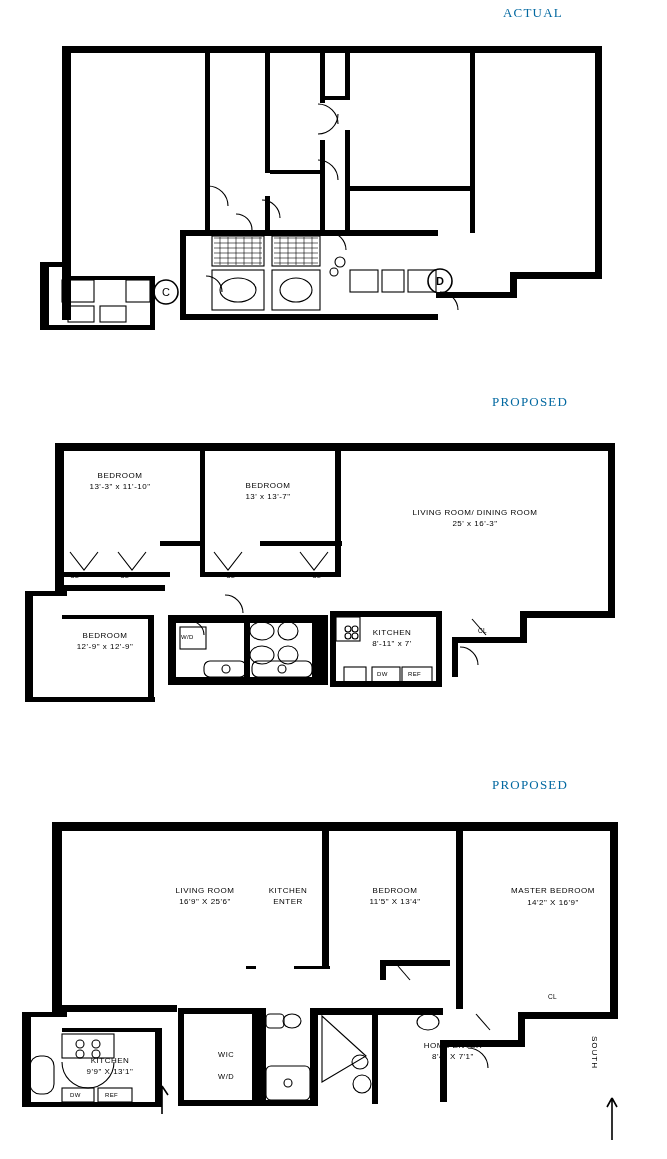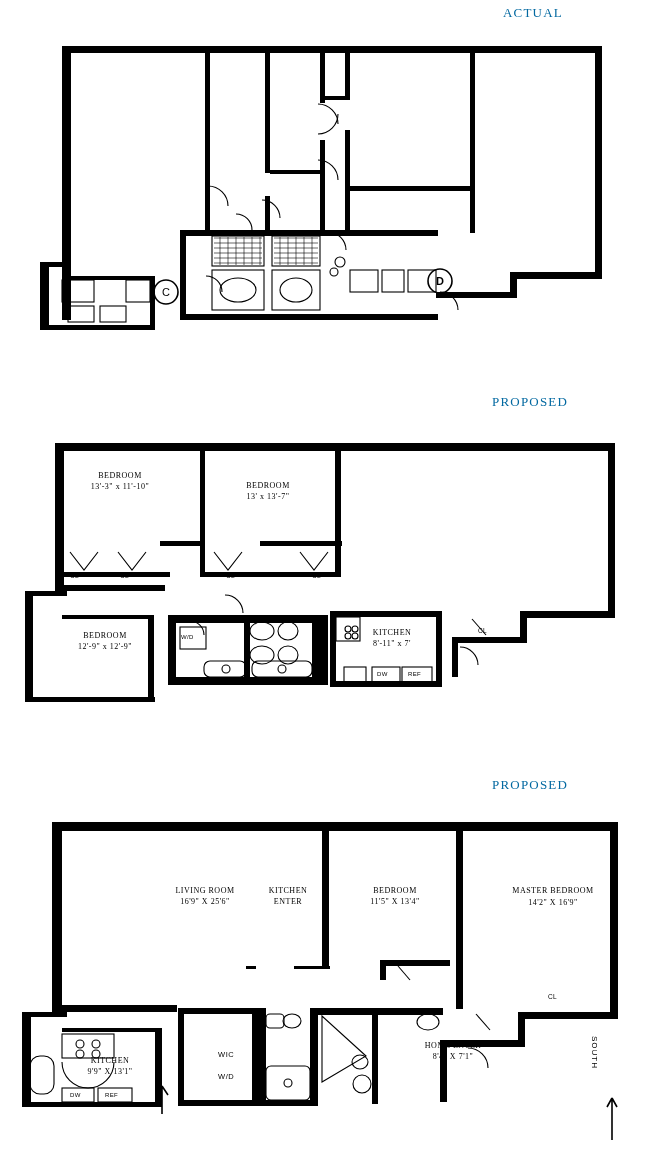--- a/index.html
+++ b/index.html
@@ -2,21 +2,21 @@
 <html><head>
 <meta charset="utf-8">
 <style>
   html,body{margin:0;padding:0;background:#ffffff;}
   body{width:667px;height:1159px;position:relative;font-family:"Liberation Serif",serif;color:#000;}
   .page{position:absolute;inset:0;}
 
   .sec-title{position:absolute;font-family:"Liberation Serif",serif;font-size:13px;letter-spacing:1.2px;color:#0369a1;}
 
   .plan{position:absolute;}
-  .rm{position:absolute;text-align:center;font-family:Liberation Serif, serif;font-size:8px;line-height:11px;letter-spacing:0.5px;color:#000;}
+  .rm{position:absolute;text-align:center;font-family:Liberation Sans, sans-serif;font-size:8px;line-height:11px;letter-spacing:0.5px;color:#000;}
   .rm .nm{display:block;}
   .rm .dim{display:block;}
   .cl{position:absolute;font-family:"Liberation Sans",sans-serif;font-size:6.5px;letter-spacing:0.4px;}
   .tiny{position:absolute;font-family:"Liberation Sans",sans-serif;font-size:6px;letter-spacing:0.3px;}
   .lbl{position:absolute;font-family:"Liberation Sans",sans-serif;font-size:7.5px;letter-spacing:0.6px;}
   .vert{position:absolute;font-family:"Liberation Sans",sans-serif;font-size:8px;letter-spacing:1px;writing-mode:vertical-rl;}
   svg{position:absolute;left:0;top:0;overflow:visible;}
 </style>
 </head>
 <body>
@@ -213,20 +213,24 @@
     </svg>
 
     <div class="rm" style="left:60px;top:55px;width:120px;">
       <span class="nm">BEDROOM</span>
       <span class="dim">13'-3" x 11'-10"</span>
     </div>
     <div class="rm" style="left:208px;top:65px;width:120px;">
       <span class="nm">BEDROOM</span>
       <span class="dim">13' x 13'-7"</span>
     </div>
+    <div class="rm" style="left:380px;top:92px;width:190px;">
+      <span class="nm">LIVING ROOM/ DINING ROOM</span>
+      <span class="dim">25' x 16'-3"</span>
+    </div>
     <div class="rm" style="left:50px;top:215px;width:110px;">
       <span class="nm">BEDROOM</span>
       <span class="dim">12'-9" x 12'-9"</span>
     </div>
     <div class="rm" style="left:352px;top:212px;width:80px;">
       <span class="nm">KITCHEN</span>
       <span class="dim">8'-11" x 7'</span>
     </div>
 
     <span class="cl" style="left:70px;top:157px;">CL</span>

